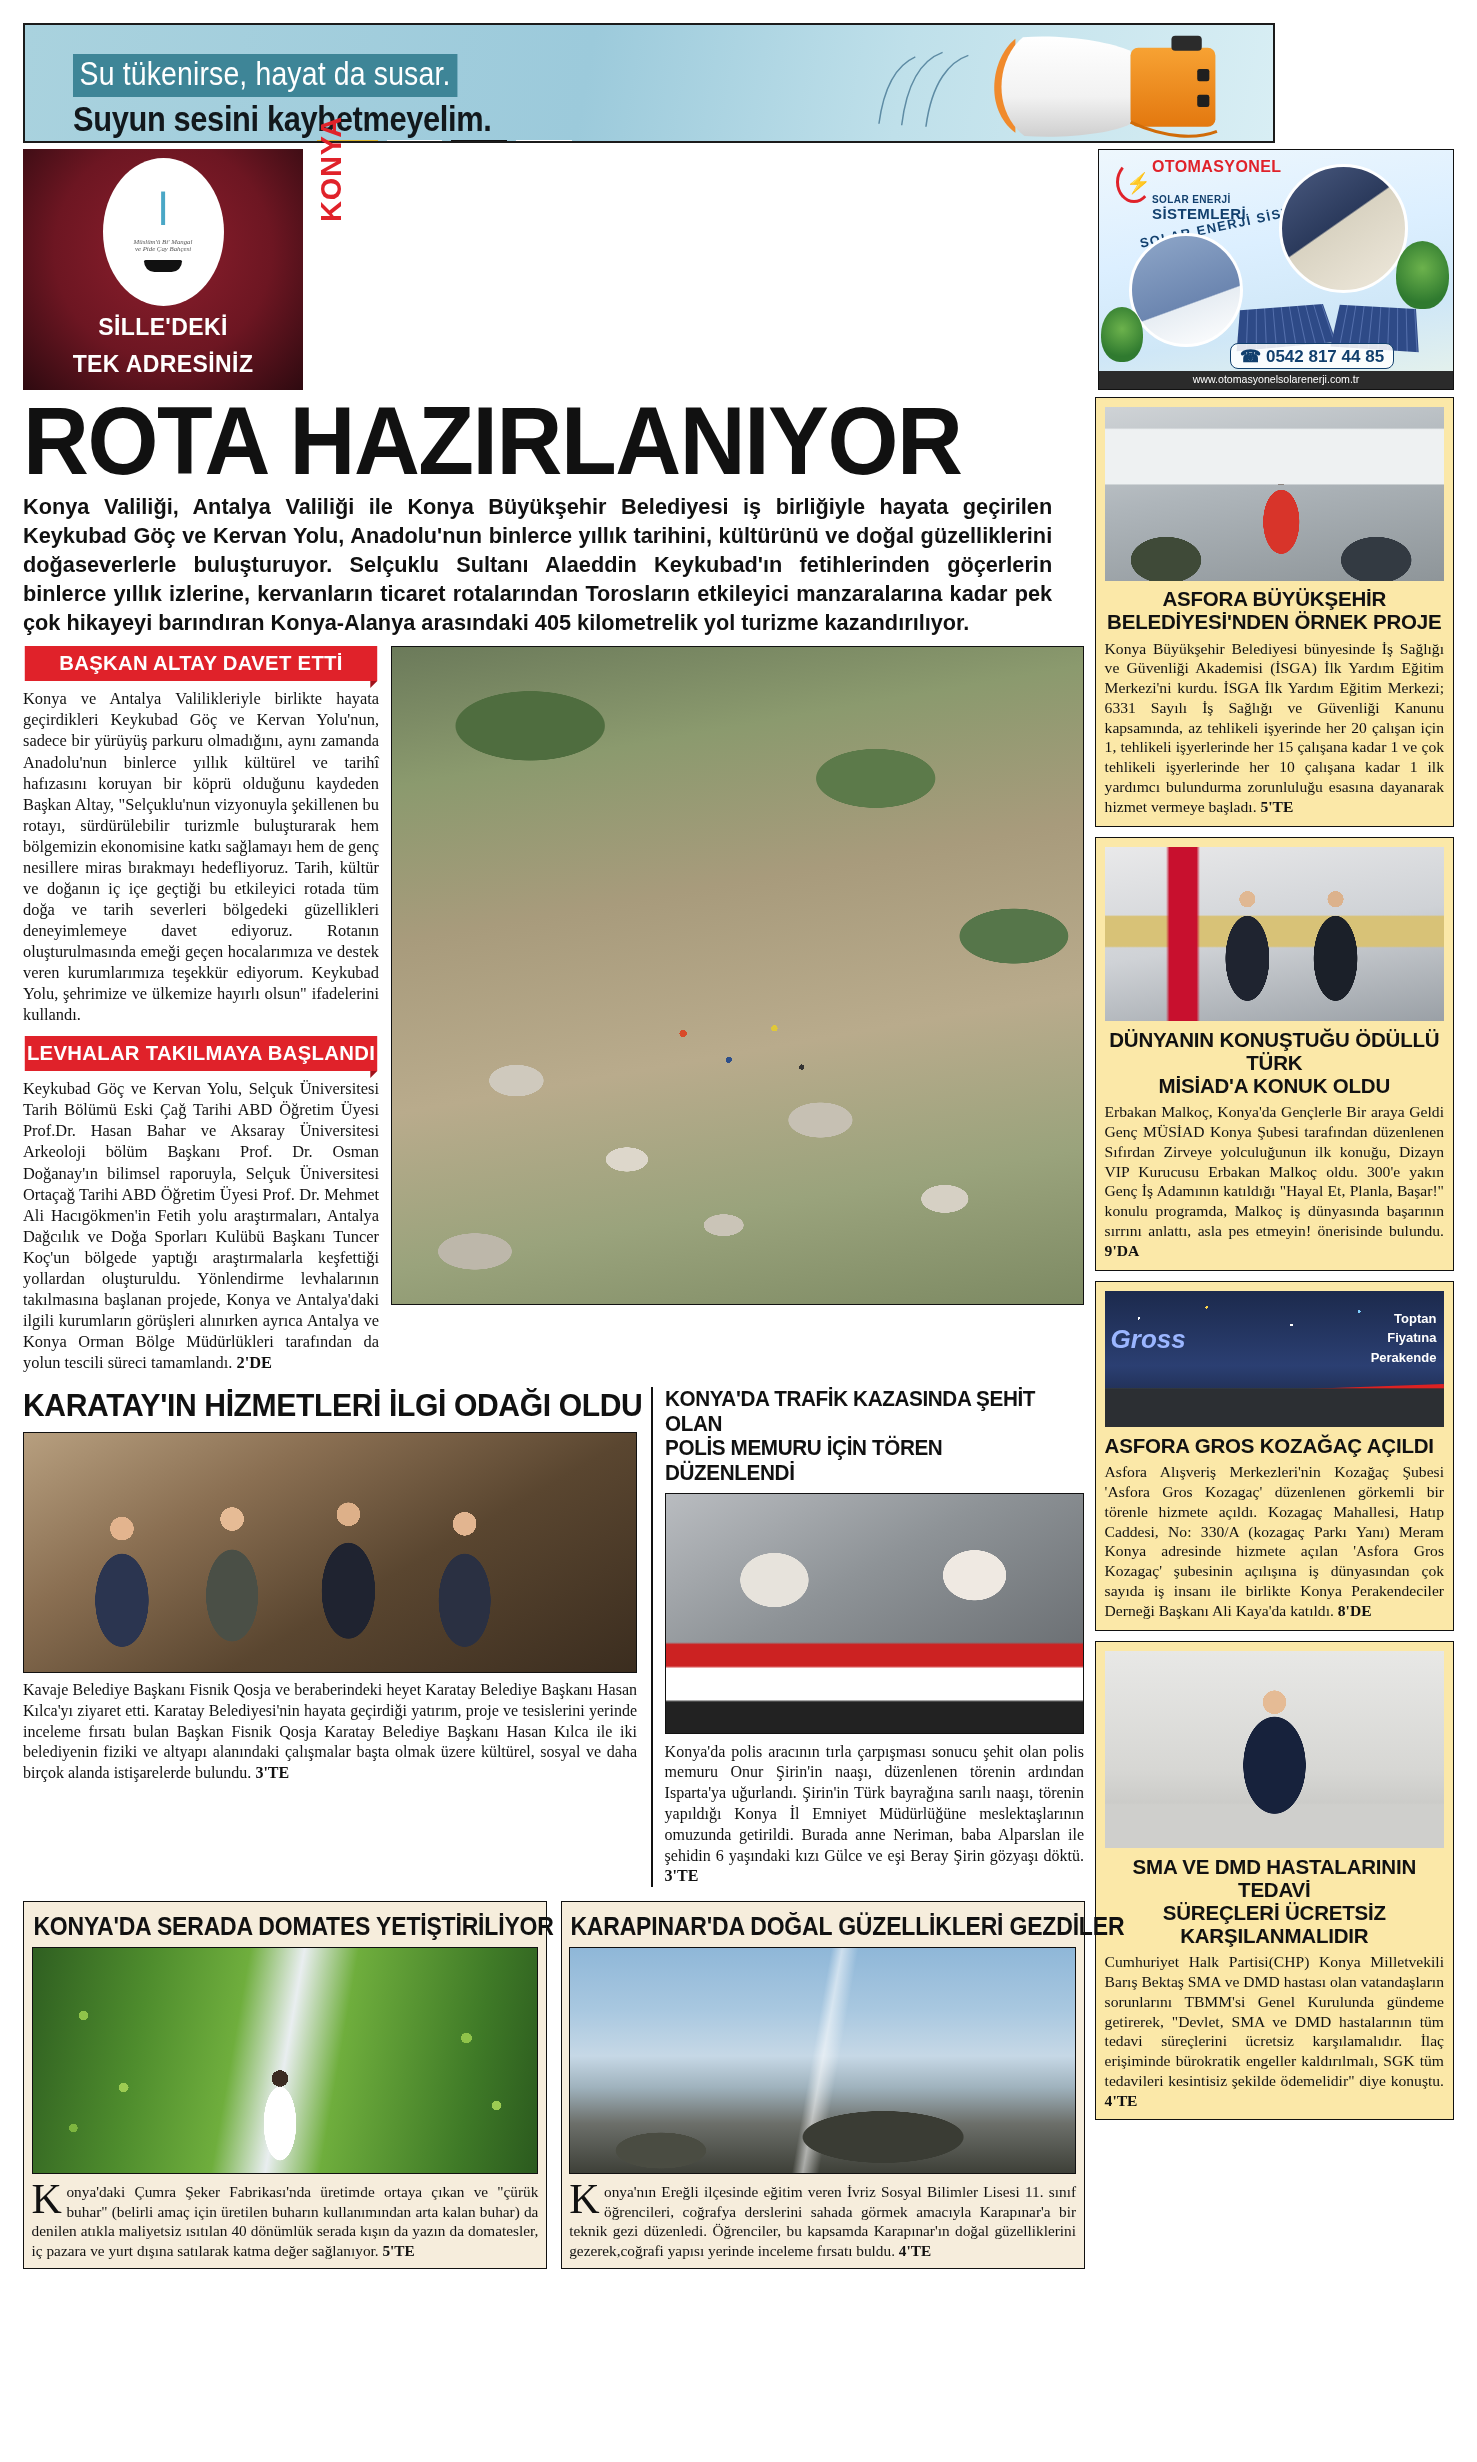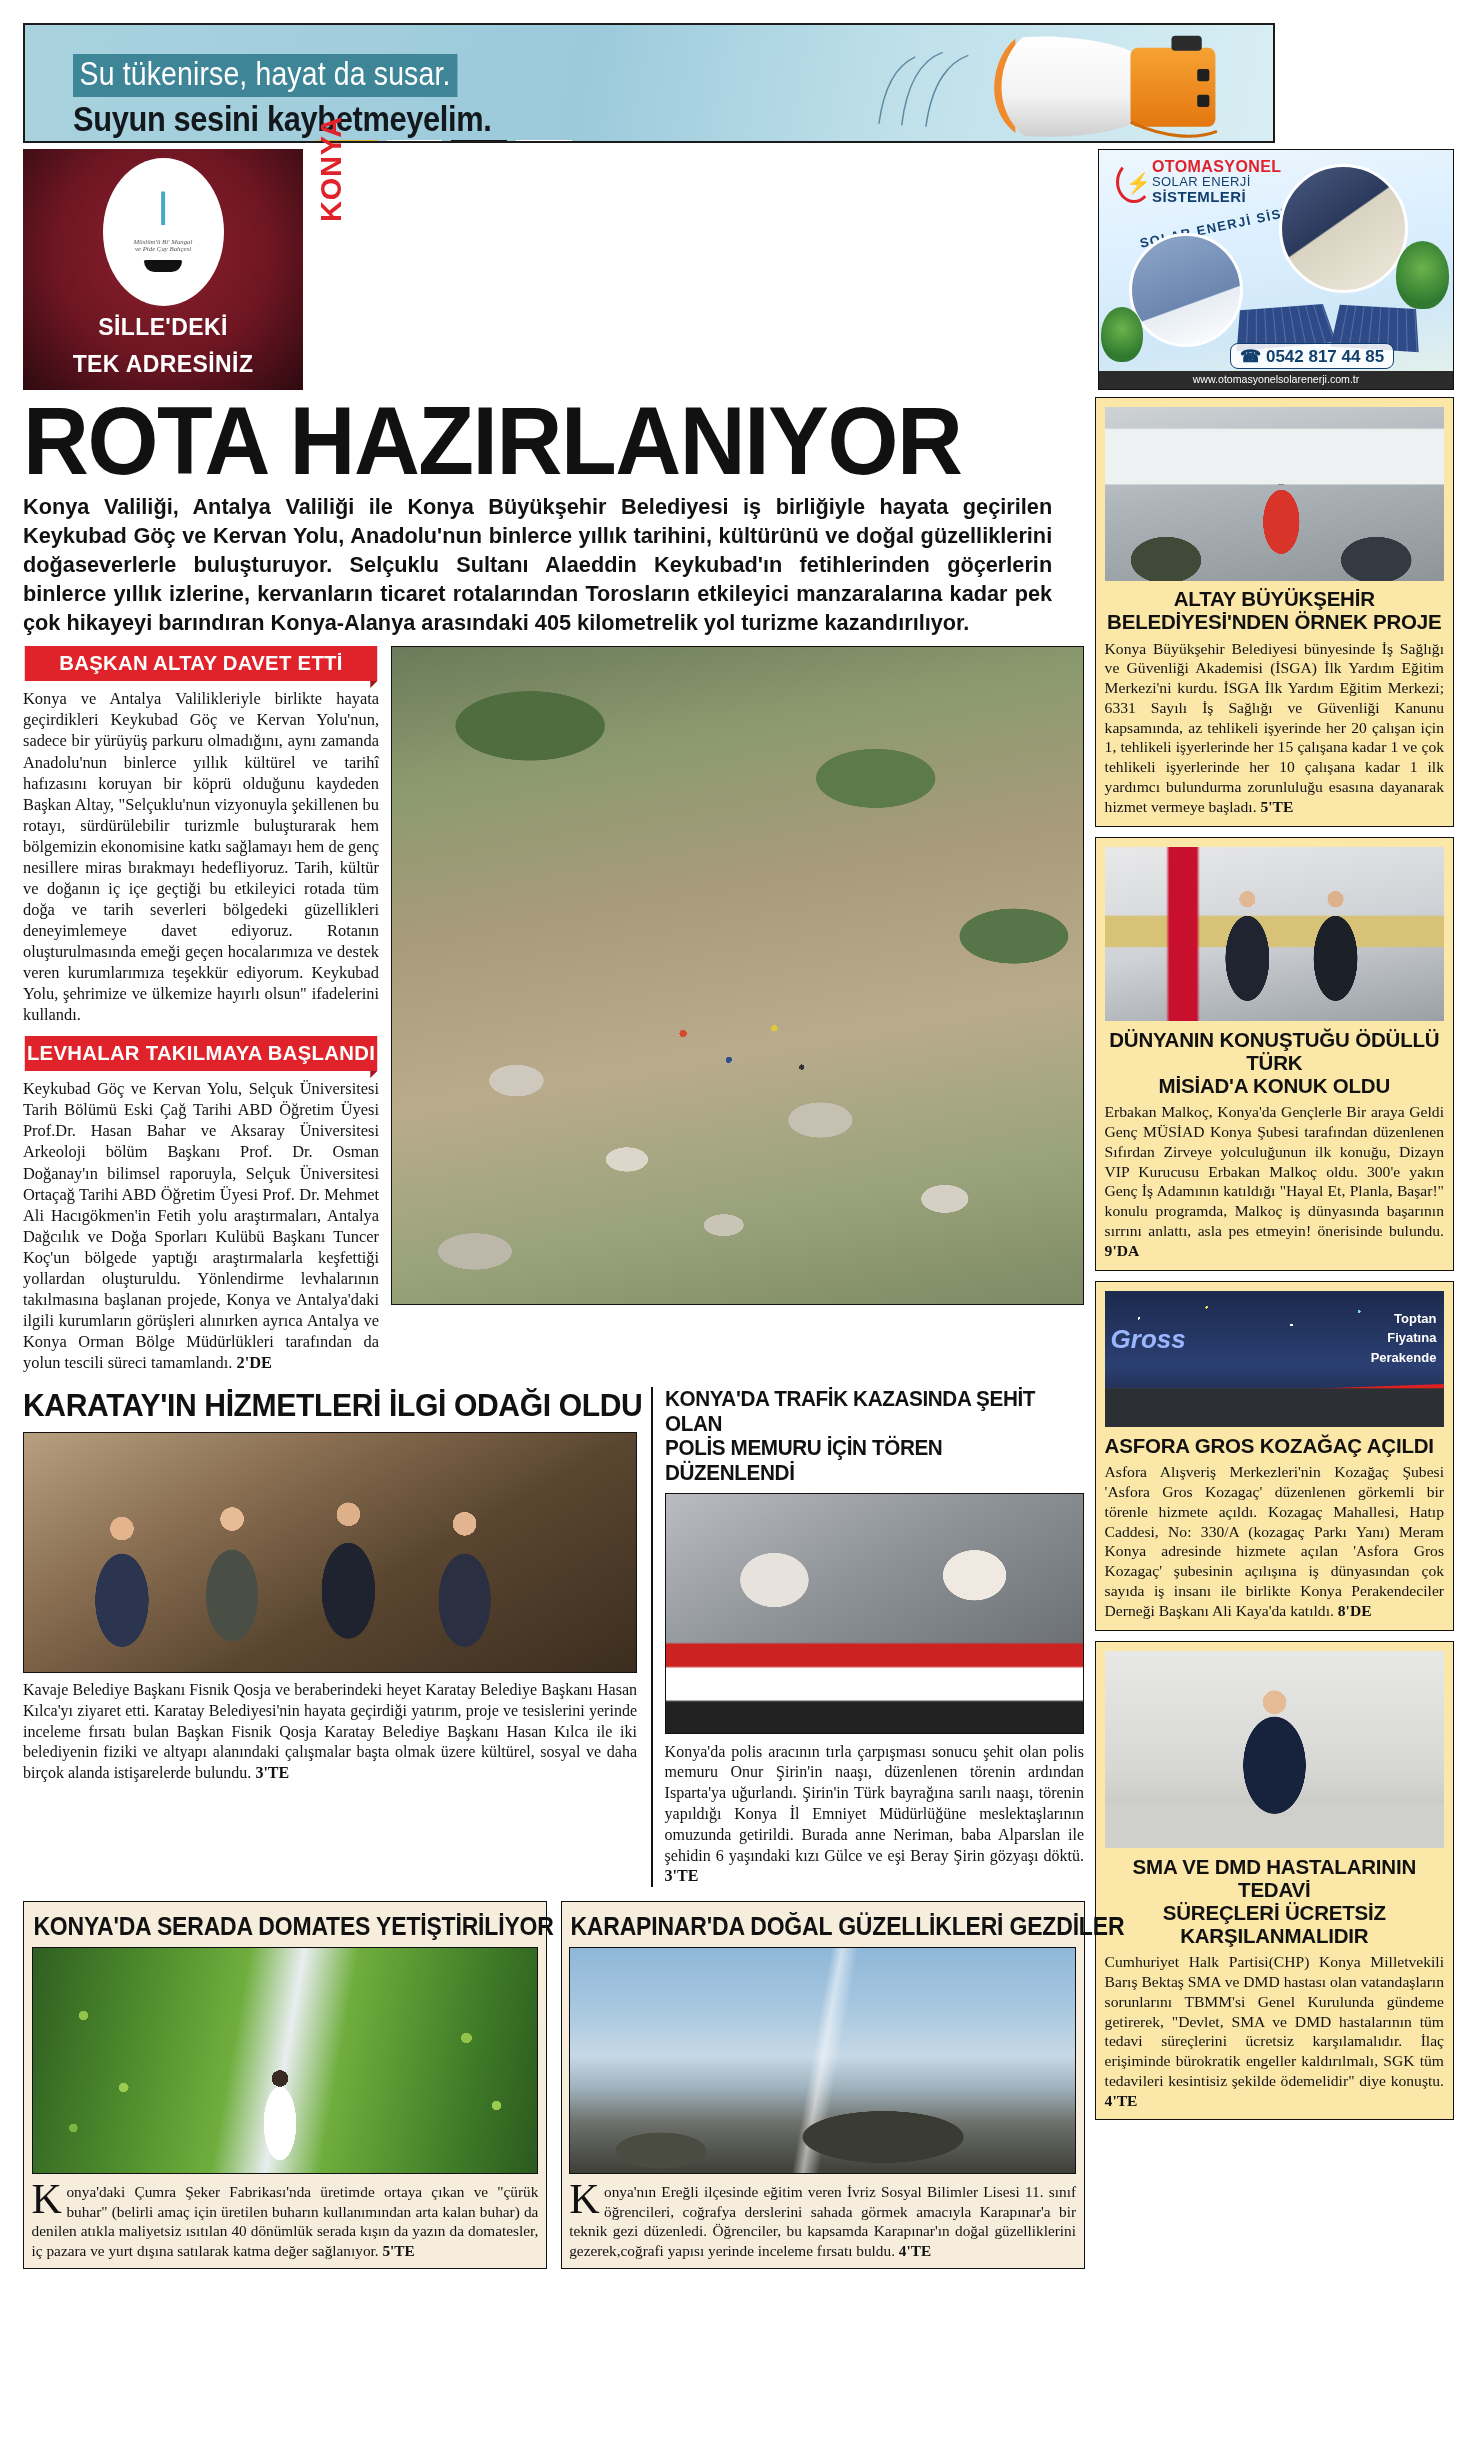--- a/index.html
+++ b/index.html
@@ -83,21 +83,21 @@
   .strip-date-y { font-size:20.5px; font-weight:bold; }
   .strip-gunluk { font-size:19px; margin-left:15px;}
   .strip-url { font-size:15px; margin-left:13.6px;}
   .strip-price { font-size:23.5px; font-weight:bold; margin-left:13.6px;}
   .strip-sq { width:26px;height:26px;background:#e0222a; margin-left:9px;}
 
   .mast-right { width:356px; height:241px; border:1.5px solid #111; position:relative; overflow:hidden;
      background: linear-gradient(170deg,#eef7fd 0%,#dcefff 40%,#cfe7f7 70%,#e8f3ea 100%);}
   .solar-logo { position:absolute; left:53px; top:9px; line-height:1.02; }
   .solar-l1 { color:#e0222a; font-size:16px; font-weight:bold; letter-spacing:0.4px;}
-  .solar-l2 { color:#12406e; font-size:13px; font-weight:normal; letter-spacing:0.4px;}
+  .solar-l2 { color:#12406e; font-size:10px; font-weight:bold; letter-spacing:0.4px;margin-top:20px;}
   .solar-l3 { color:#12406e; font-size:15px; font-weight:bold; letter-spacing:0.4px;}
   .solar-arc { position:absolute; left:16.7px; top:10.6px; width:36px; height:42px;
      border:3.8px solid #e0222a; border-radius:50%; border-right-color:transparent; border-top-color:transparent;}
   .solar-bolt { position:absolute; left:27px; top:21px; color:#12406e; font-size:20px;}
   .solar-curve { position:absolute; left:39px; top:67px; color:#12406e; font-size:13px; font-weight:bold;
      letter-spacing:1.5px; transform: rotate(-12deg);}
   .pv-circle-a { position:absolute; right:45px; top:13.6px; width:129px;height:129px;border-radius:50%;
       background: linear-gradient(145deg,#4a5a80 0%, #2b3a5c 45%, #d9d3c2 46%, #efe9dc 100%); border:3px solid #fff;}
   .pv-circle-b { position:absolute; left:30px; top:83px; width:114px;height:114px;border-radius:50%;
       background: linear-gradient(160deg,#8fa7c9 0%, #6c86b0 60%, #e7edf3 61%, #ffffff 100%); border:3px solid #fff;}
@@ -422,21 +422,21 @@
             <b>4'TE</b>
           </div>
         </div>
       </div>
     </div>
 
     <div class="side-col">
 
       <div class="side-box">
         <div class="side-photo sp1"></div>
-        <div class="side-head">ALTAY BÜYÜKŞEHİR</div>
+        <div class="side-head">ASFORA BÜYÜKŞEHİR</div>
         <div class="side-head" style="margin-top:0;">BELEDİYESİ'NDEN ÖRNEK PROJE</div>
         <div class="side-body">
           <span>Konya Büyükşehir Belediyesi bünyesinde İş Sağlığı ve Güvenliği Akademisi (İSGA) İlk Yardım Eğitim Merkezi'ni kurdu. İSGA İlk Yardım Eğitim Merkezi; 6331 Sayılı İş Sağlığı ve Güvenliği Kanunu kapsamında, az tehlikeli işyerinde her 20 çalışan için 1, tehlikeli işyerlerinde her 15 çalışana kadar 1 ve çok tehlikeli işyerlerinde her 10 çalışana kadar 1 ilk yardımcı bulundurma zorunluluğu esasına dayanarak hizmet vermeye başladı.</span>
           <b>5'TE</b>
         </div>
       </div>
 
       <div class="side-gap"></div>
 
       <div class="side-box">

